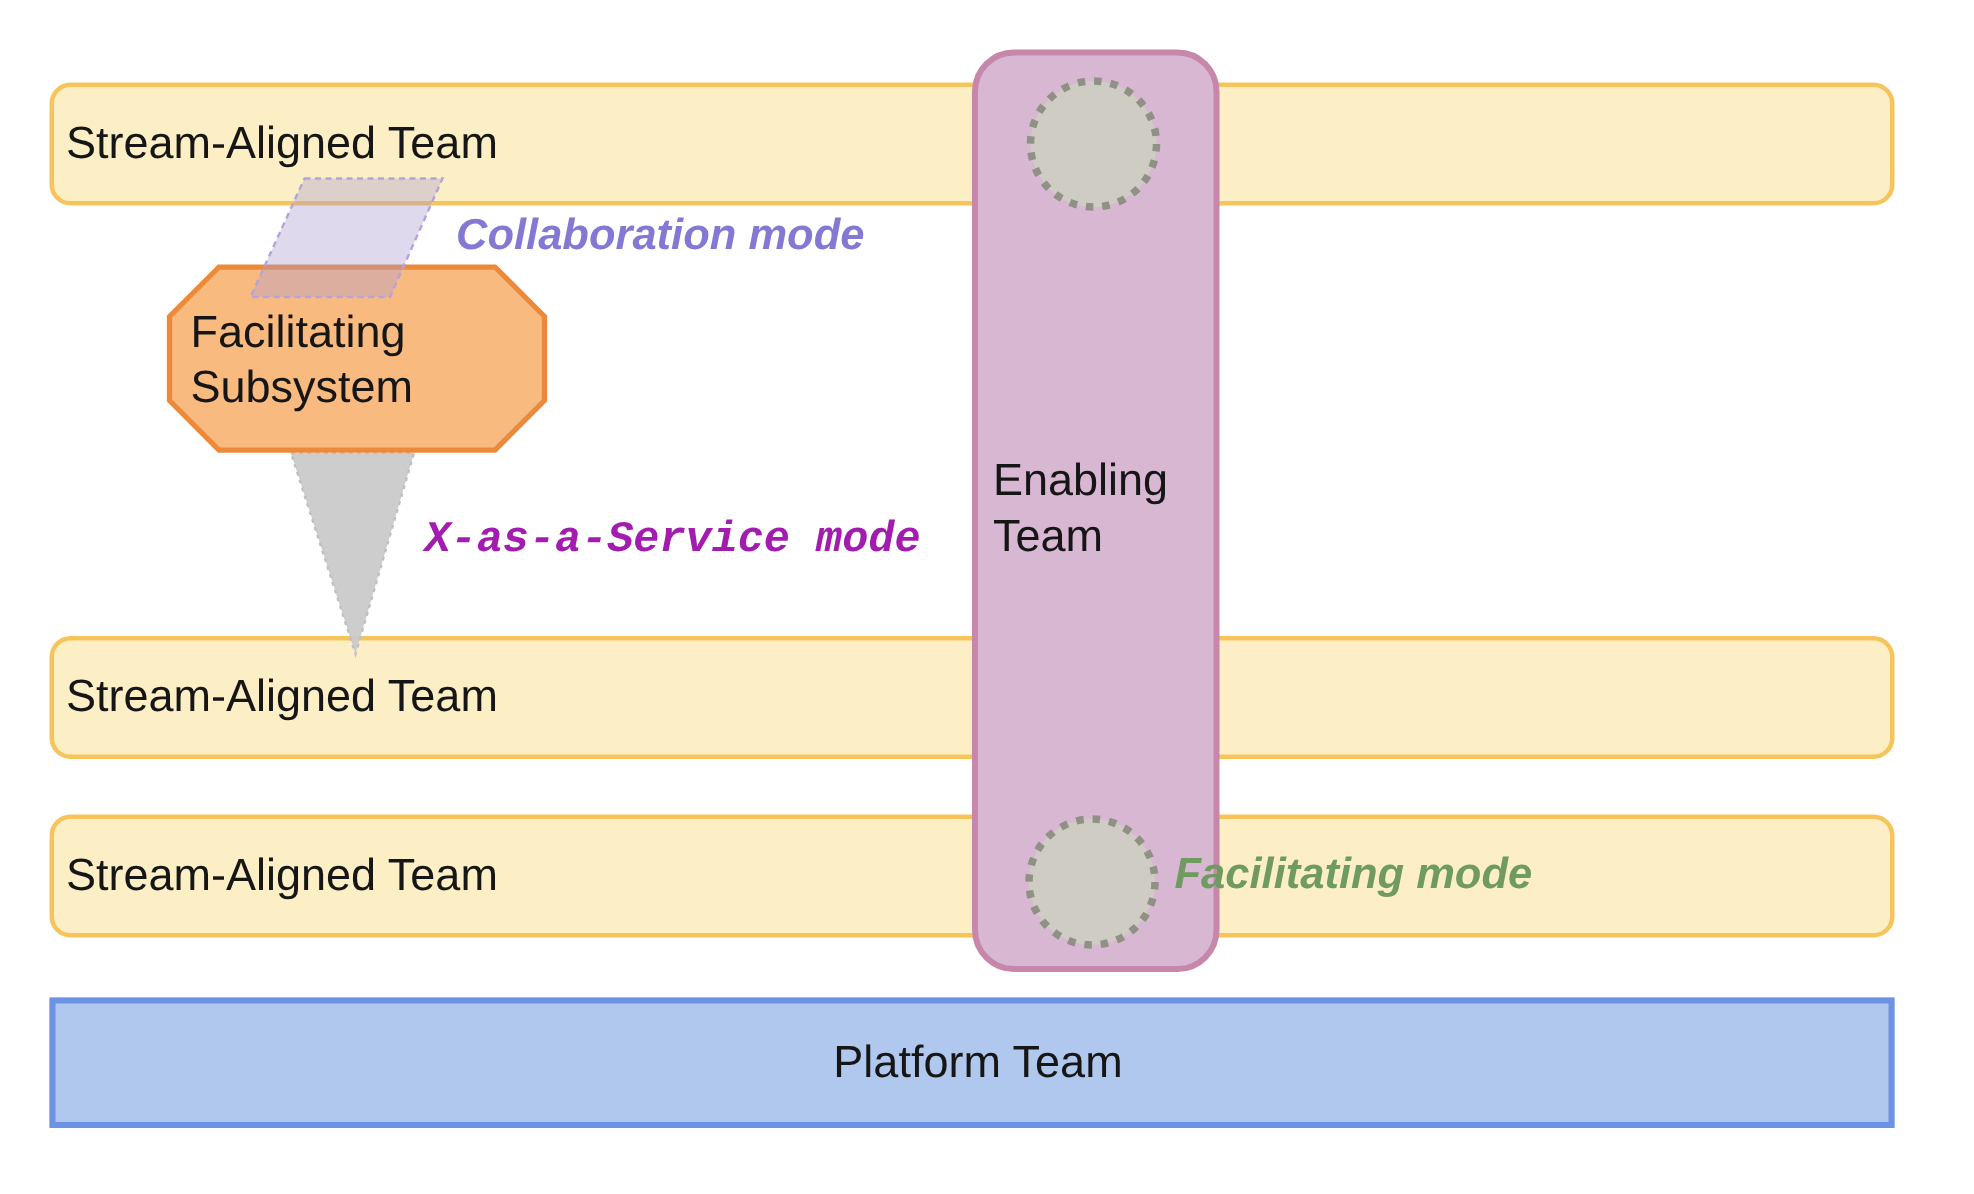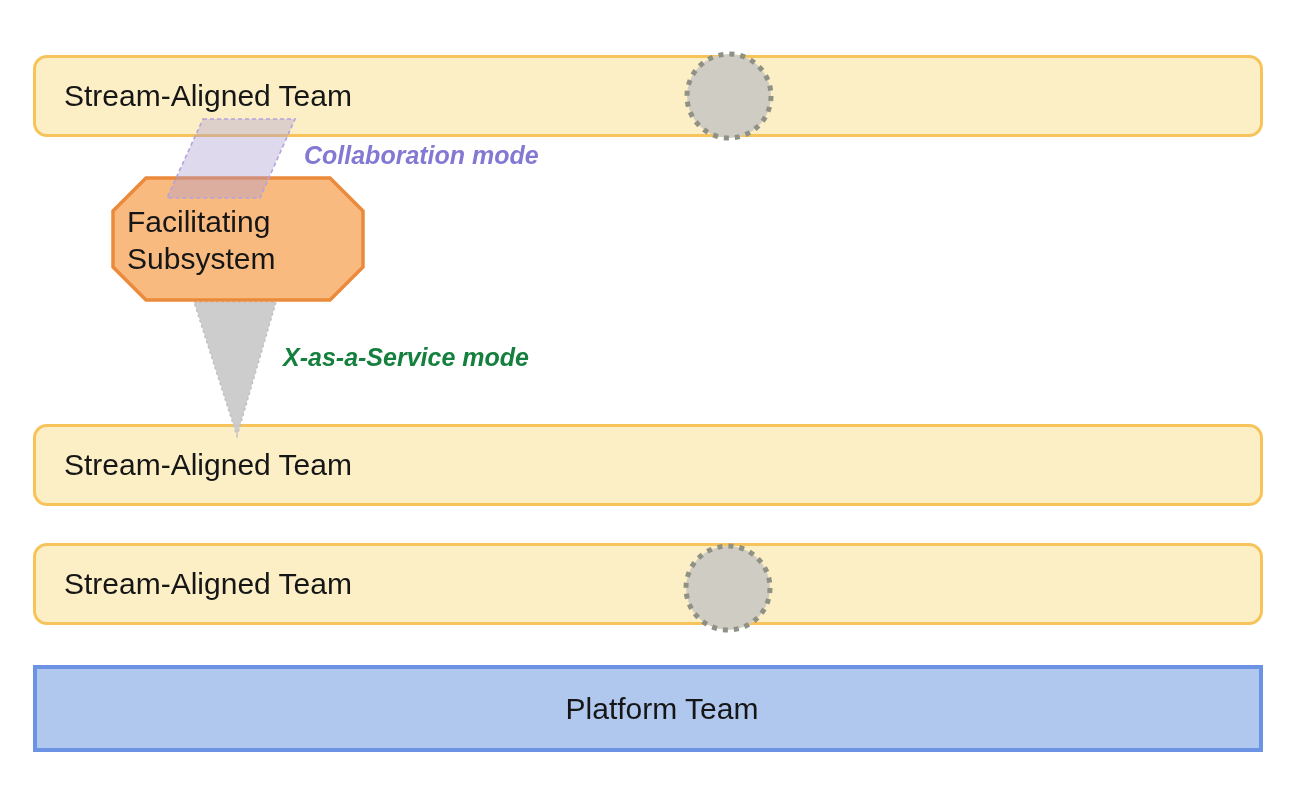--- a/index.html
+++ b/index.html
@@ -12,21 +12,21 @@
     overflow: hidden;
   }
   
   .band {
     position: absolute;
     left: 33px;
     width: 1230px;
     box-sizing: border-box;
     display: flex;
     align-items: center;
-    padding-left: 28px;
+    padding-left: 8px;
     font-size: 30px;
     color: #161616;
   }
   .stream {
     height: 82px;
     background: #FCEFC5;
     border: 3px solid #F7C45C;
     border-radius: 14px;
   }
   .stream-1 { top: 55px; }
@@ -78,28 +78,28 @@
     top: 203px;
     width: 226px;
     font-size: 30px;
     line-height: 37px;
     color: #161616;
     z-index: 4;
   }
   
   .mode-label {
     position: absolute;
-    font-size: 25px;
+    font-size: 29px;
     font-style: italic;
     font-weight: 600;
     z-index: 4;
     white-space: nowrap;
   }
   .mode-collaboration { left: 304px; top: 141px; color: #8379D4; }
-  .mode-xaas          { left: 283px; top: 343px; color: #15803d; }
+  .mode-xaas          { left: 283px; top: 343px; color: #a21caf; font-family: Liberation Mono, monospace; }
   .mode-facilitating  { left: 783px; top: 567px; color: #6F9A60; }
 </style>
 </head>
 <body>
 
 <div class="canvas">
 
   <div class="band stream stream-1">
     <span>Stream-Aligned Team</span>
   </div>
@@ -107,31 +107,35 @@
     <span>Stream-Aligned Team</span>
   </div>
   <div class="band stream stream-3">
     <span>Stream-Aligned Team</span>
   </div>
 
   <div class="band platform">
     <span>Platform Team</span>
   </div>
 
+  <div class="enabling">
+    <div class="enabling-label">Enabling Team</div>
+  </div>
 
   <svg class="shape-layer" viewBox="0 0 1316 796">
 
     <path d="M194,302 L276,302 L237,436 Z" fill="#CACACA" fill-opacity="0.95" stroke="#C0C0C0" stroke-width="1.6" stroke-dasharray="2.5 3"></path>
 
     <path d="M146,178 L330,178 L363,211 L363,267 L330,300 L146,300 L113,267 L113,211 Z" fill="#F9BA80" stroke="#EC8A3C" stroke-width="3.5"></path>
 
     <path d="M203,119 L295,119 L260,198 L167,198 Z" fill="#AC9BD1" fill-opacity="0.38" stroke="#B4A3DC" stroke-width="1.6" stroke-dasharray="4 3"></path>
 
     <circle cx="729" cy="96" r="42" fill="#CFCCC3" stroke="#8F9184" stroke-width="5" stroke-dasharray="5 6"></circle>
     <circle cx="728" cy="588" r="42" fill="#CFCCC3" stroke="#8F9184" stroke-width="5" stroke-dasharray="5 6"></circle>
   </svg>
 
   <div class="octagon-label">Facilitating Subsystem</div>
 
   <div class="mode-label mode-collaboration">Collaboration mode</div>
   <div class="mode-label mode-xaas">X-as-a-Service mode</div>
+  <div class="mode-label mode-facilitating">Facilitating mode</div>
 
 </div>
 
 </body></html>

